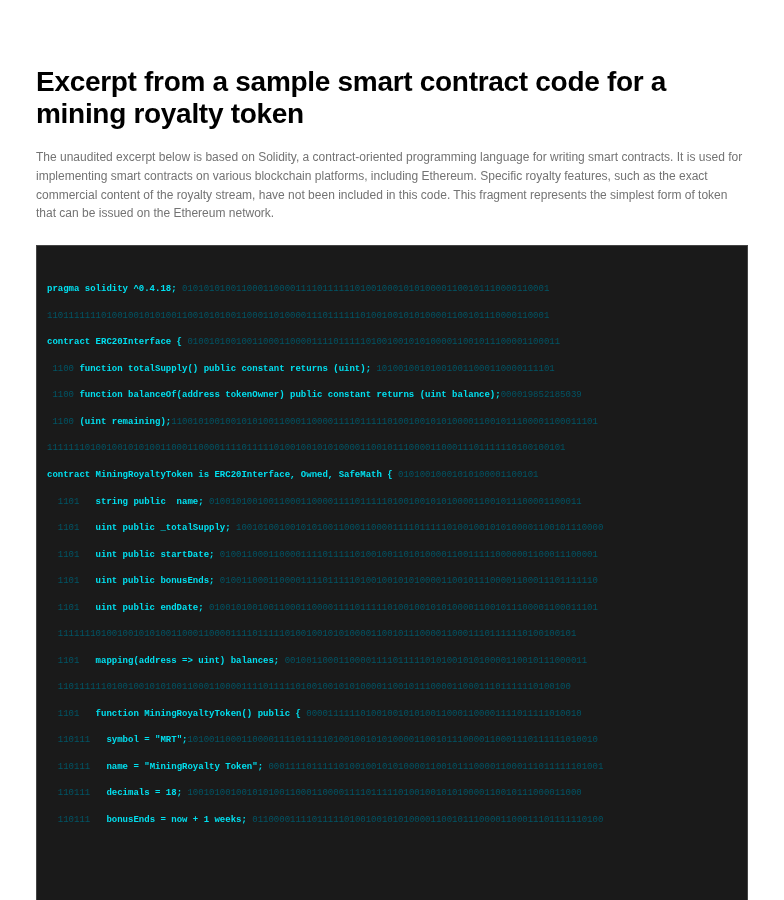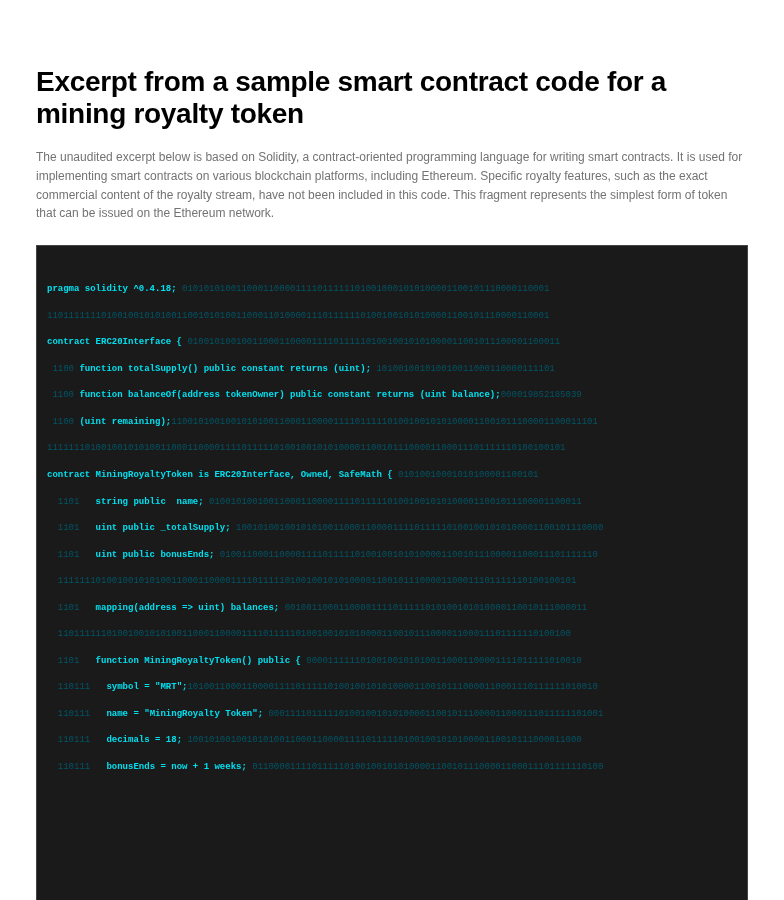--- a/index.html
+++ b/index.html
@@ -79,21 +79,23 @@
 <span class="code-row"><span class="hi">pragma solidity ^0.4.18;</span><span class="dim"> 01010101001100011000011110111111010010001010100001100101110000110001</span></span>
 <span class="code-row"><span class="dim">110111111101001001010100110010101001100011010000111011111101001001010100001100101110000110001</span></span>
 <span class="code-row"><span class="hi">contract ERC20Interface {</span><span class="dim"> 010010100100110001100001111011111010010010101000011001011100001100011</span></span>
 <span class="code-row"><span class="dim"> 1100 </span><span class="hi">function totalSupply() public constant returns (uint);</span><span class="dim"> 101001001010010011000110000111101</span></span>
 <span class="code-row"><span class="dim"> 1100 </span><span class="hi">function balanceOf(address tokenOwner) public constant returns (uint balance);</span><span class="dim">000019852185039</span></span>
 <span class="code-row"><span class="dim"> 1100 </span><span class="hi">(uint remaining);</span><span class="dim">1100101001001010100110001100001111011111010010010101000011001011100001100011101</span></span>
 <span class="code-row"><span class="dim">111111101001001010100110001100001111011111010010010101000011001011100001100011101111110100100101</span></span>
 <span class="code-row"><span class="hi">contract MiningRoyaltyToken is ERC20Interface, Owned, SafeMath {</span><span class="dim"> 01010010001010100001100101</span></span>
 <span class="code-row"><span class="dim">  1101   </span><span class="hi">string public  name;</span><span class="dim"> 010010100100110001100001111011111010010010101000011001011100001100011</span></span>
 <span class="code-row"><span class="dim">  1101   </span><span class="hi">uint public _totalSupply;</span><span class="dim"> 10010100100101010011000110000111101111101001001010100001100101110000</span></span>
+<span class="code-row"><span class="dim">  1101   </span><span class="hi">uint public startDate;</span><span class="dim"> 0100110001100001111011111010010011010100001100111110000001100011100001</span></span>
 <span class="code-row"><span class="dim">  1101   </span><span class="hi">uint public bonusEnds;</span><span class="dim"> 0100110001100001111011111010010010101000011001011100001100011101111110</span></span>
+<span class="code-row"><span class="dim">  1101   </span><span class="hi">uint public endDate;</span><span class="dim"> 010010100100110001100001111011111010010010101000011001011100001100011101</span></span>
 <span class="code-row"><span class="dim">  111111101001001010100110001100001111011111010010010101000011001011100001100011101111110100100101</span></span>
 <span class="code-row"><span class="dim">  1101   </span><span class="hi">mapping(address =&gt; uint) balances;</span><span class="dim"> 00100110001100001111011111010100101010000110010111000011</span></span>
 <span class="code-row"><span class="dim">  11011111101001001010100110001100001111011111010010010101000011001011100001100011101111110100100</span></span>
 <span class="code-row"><span class="dim">  1101   </span><span class="hi">function MiningRoyaltyToken() public {</span><span class="dim"> 000011111101001001010100110001100001111011111010010</span></span>
 <span class="code-row"><span class="dim">  110111   </span><span class="hi">symbol = "MRT";</span><span class="dim">1010011000110000111101111101001001010100001100101110000110001110111111010010</span></span>
 <span class="code-row"><span class="dim">  110111   </span><span class="hi">name = "MiningRoyalty Token";</span><span class="dim"> 00011110111110100100101010000110010111000011000111011111101001</span></span>
 <span class="code-row"><span class="dim">  110111   </span><span class="hi">decimals = 18;</span><span class="dim"> 1001010010010101001100011000011110111110100100101010000110010111000011000</span></span>
 <span class="code-row"><span class="dim">  110111   </span><span class="hi">bonusEnds = now + 1 weeks;</span><span class="dim"> 01100001111011111010010010101000011001011100001100011101111110100</span></span>
 
 

